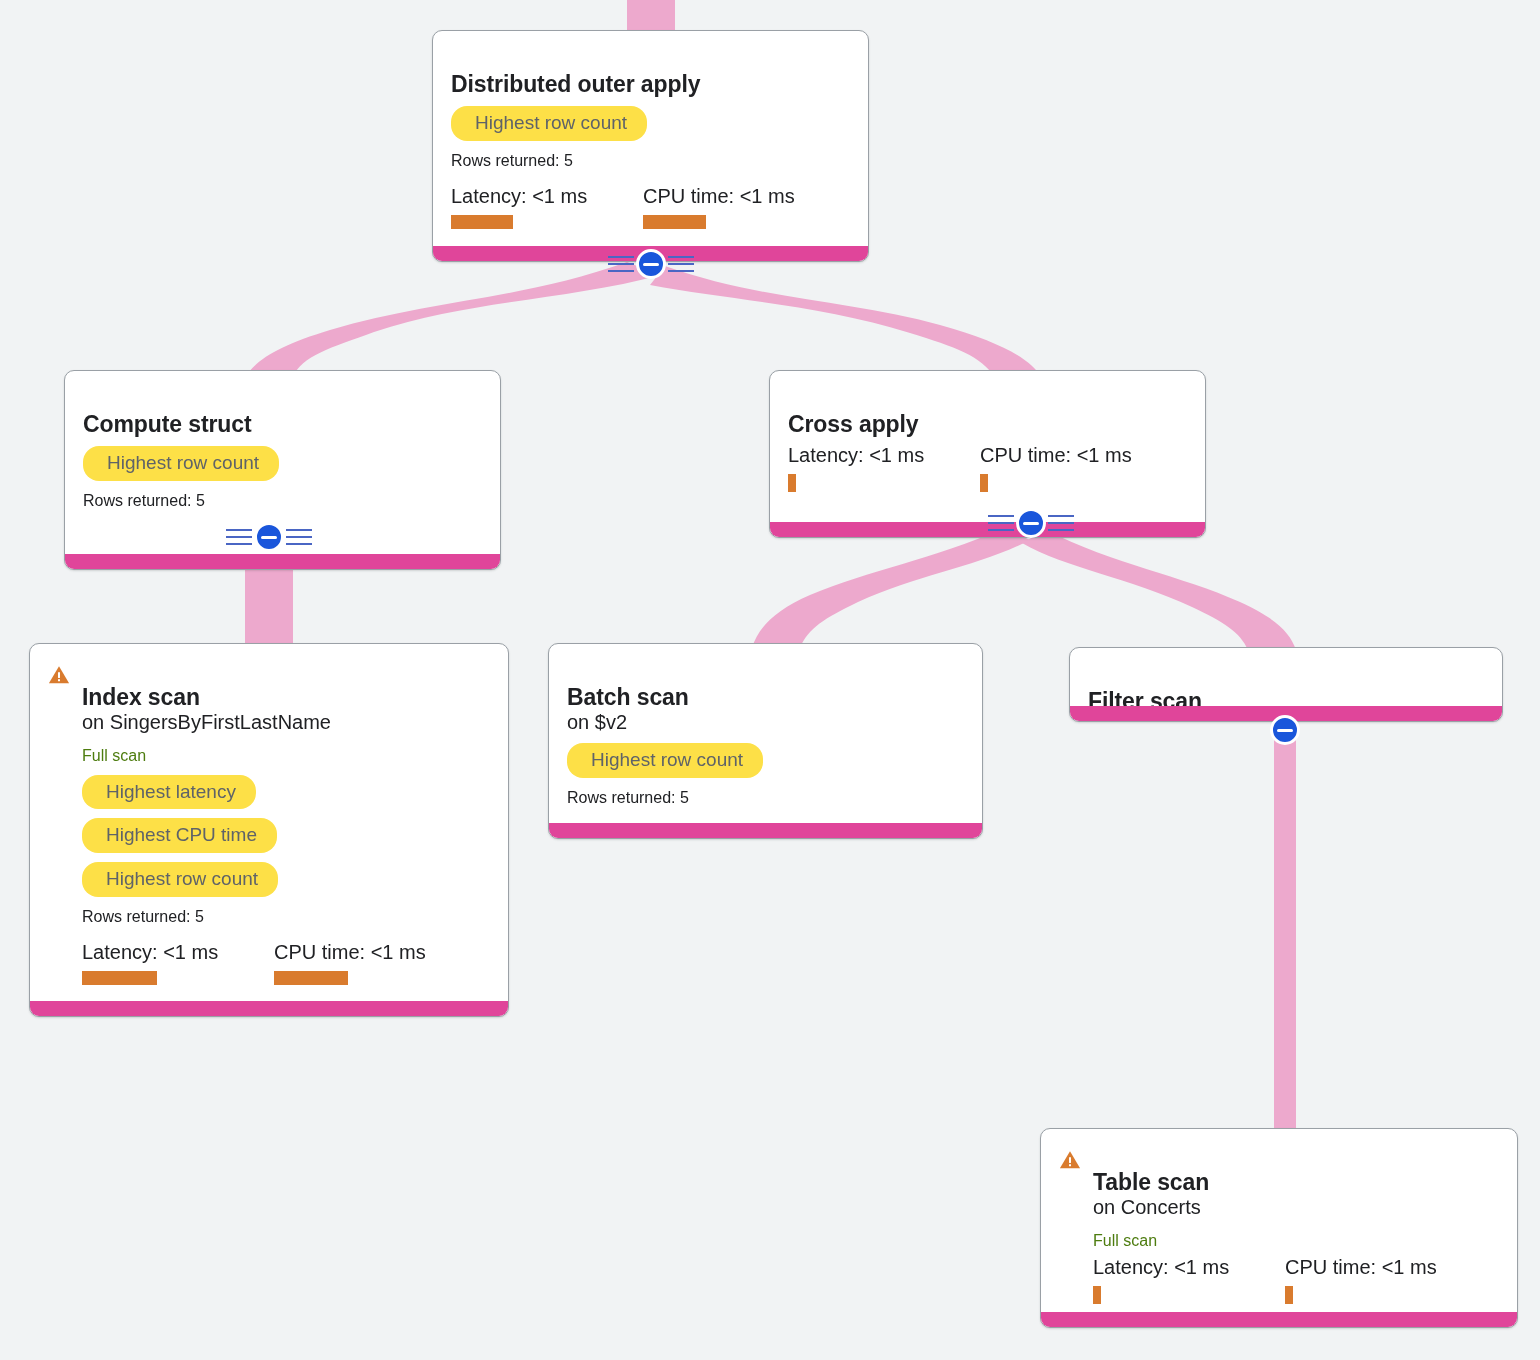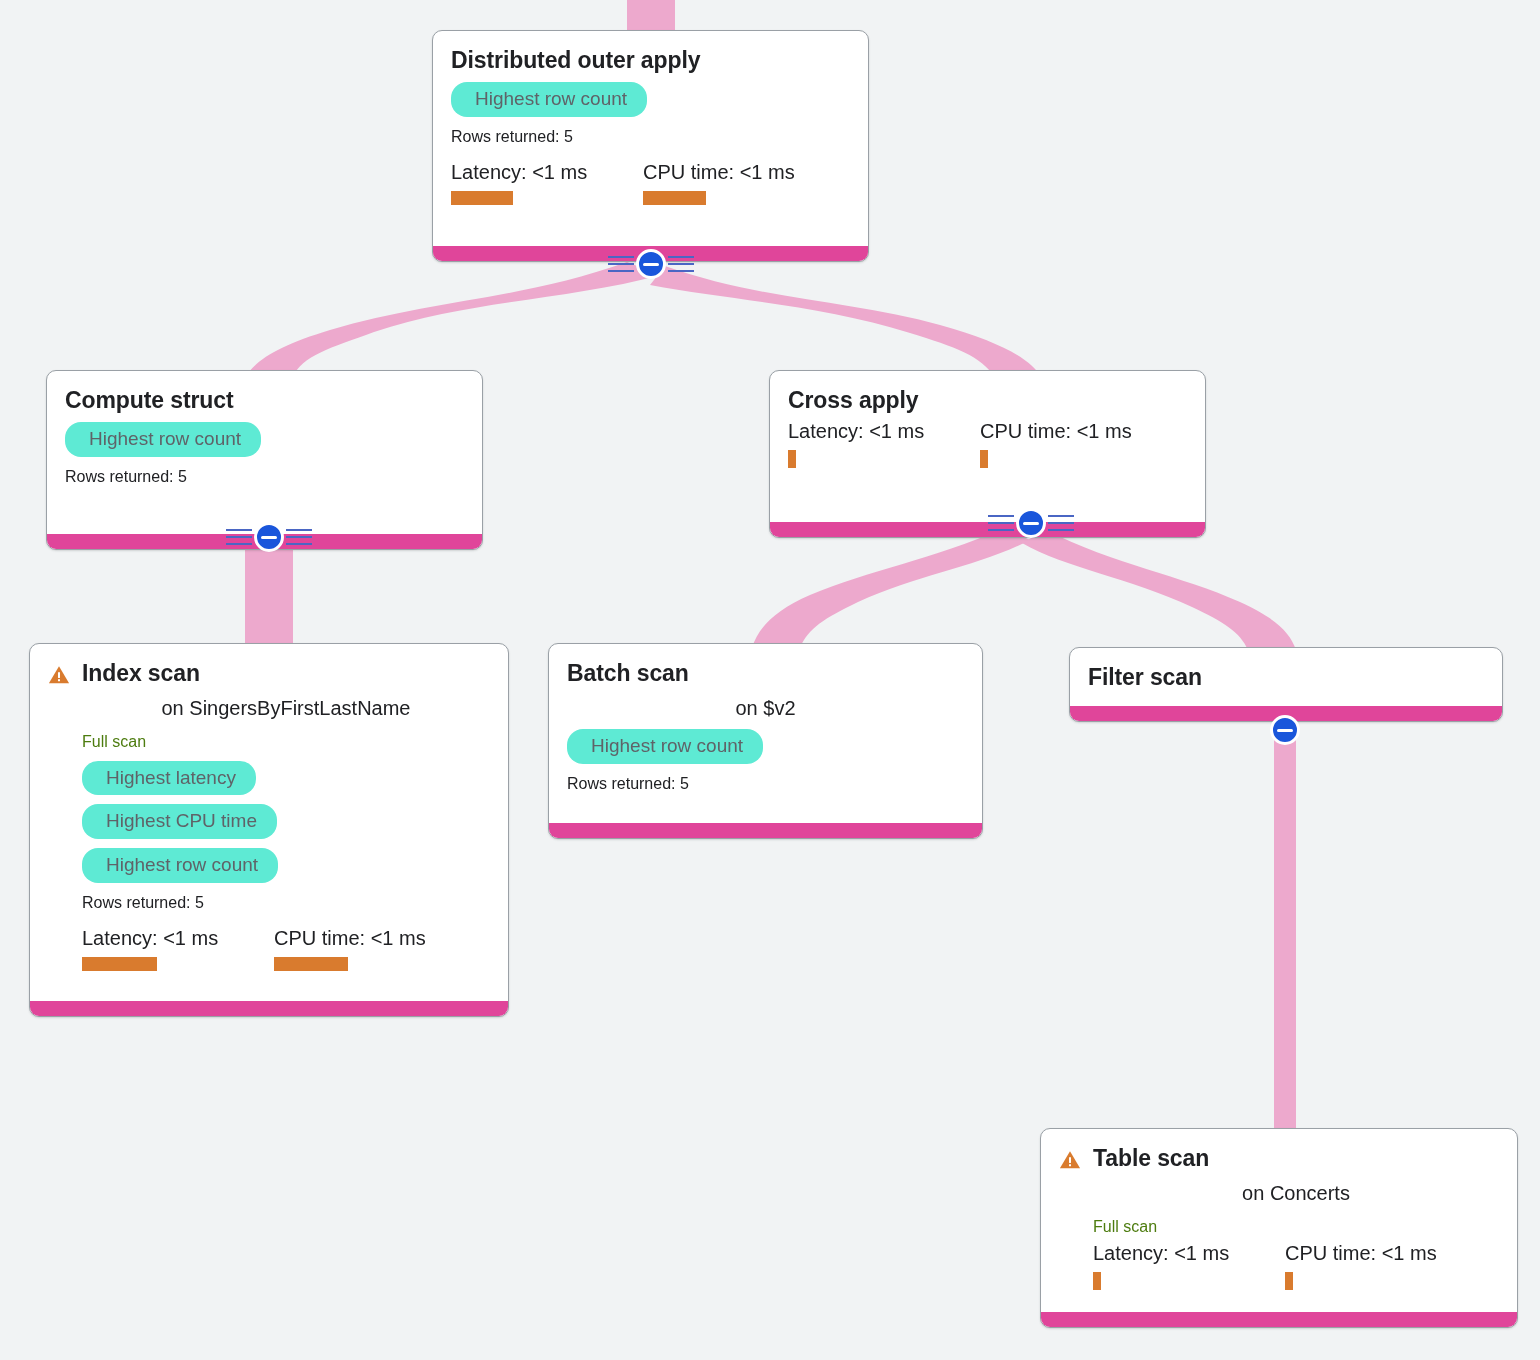--- a/index.html
+++ b/index.html
@@ -47,43 +47,42 @@
     height: 22px;
     flex: 0 0 22px;
     margin-top: 4px;
   }
   .node-title {
     font-size: 23px;
     font-weight: 700;
     color: #202124;
     line-height: 1.15;
     letter-spacing: -0.1px;
+    margin-top: 24px;
   }
   .node-inner {
     
   }
   .node-inner.indented {
     padding-left: 34px;
   }
   .sub-line {
     font-size: 20px;
     color: #202124;
-    margin-top: 10px;
     line-height: 1.2;
-    text-align: center;
   }
   .muted-line {
     font-size: 16px;
     color: #4d7c0f;
     margin-top: 12px;
     line-height: 1.2;
   }
   .chip {
     display: inline-block;
-    background: #5eead4;
+    background: #fde047;
     color: #5f6368;
     border-radius: 16px;
     font-size: 19px;
     padding: 6px 20px 7px 24px;
     margin-top: 9px;
     line-height: 1.15;
   }
   .rows-line {
     font-size: 16px;
     color: #202124;
@@ -216,21 +215,21 @@
       </div>
     <div class="sidelines right">
         <i></i>
         <i></i>
         <i></i>
       </div>
     <div class="circ"></div>
     <div class="minus"></div>
   </div>
 
-  <div class="node" style="left:46px; top:370px; width:437px; height:180px;">
+  <div class="node" style="left:64px; top:370px; width:437px; height:200px;">
     <div class="node-body">
       <div class="node-head">
         <div class="node-title">Compute struct</div>
       </div>
       <div class="node-inner">
         <span class="chip">Highest row count</span>
         <div class="rows-line">Rows returned: 5</div>
       </div>
     </div>
     <div class="node-footer"></div>

